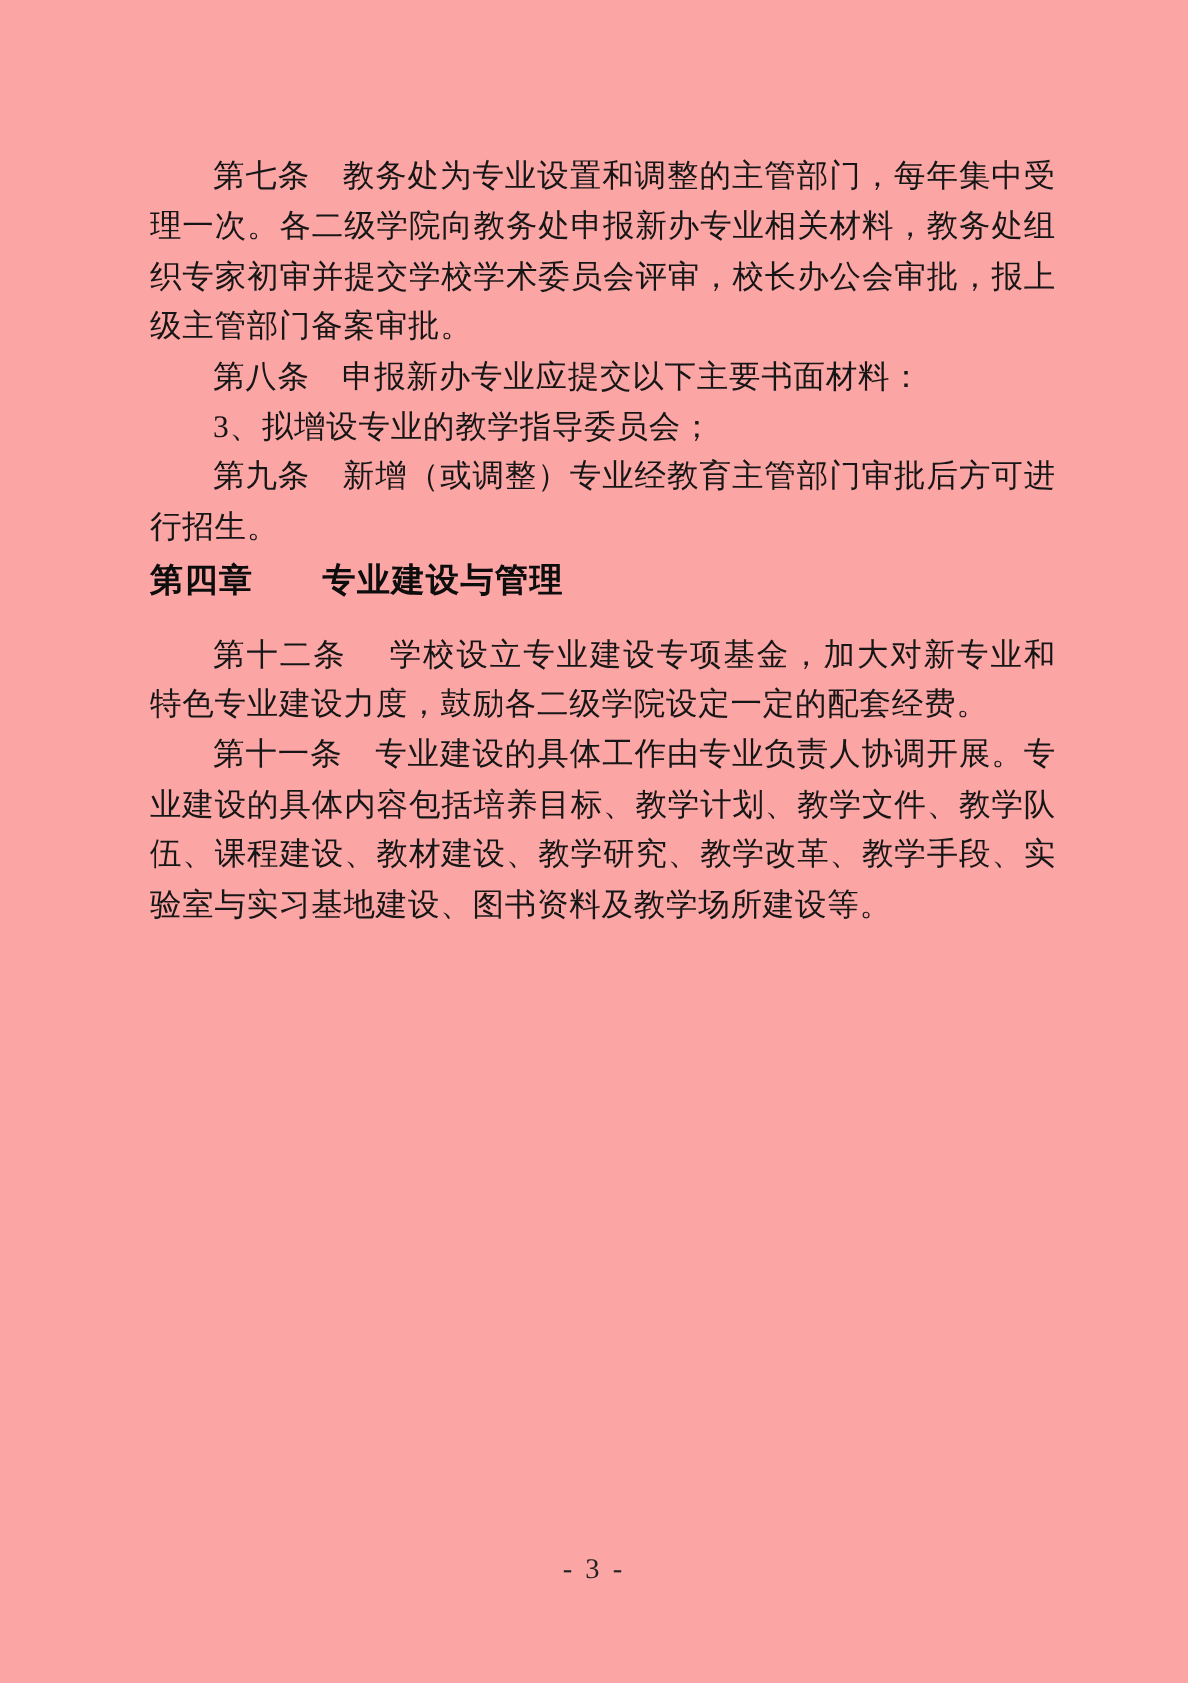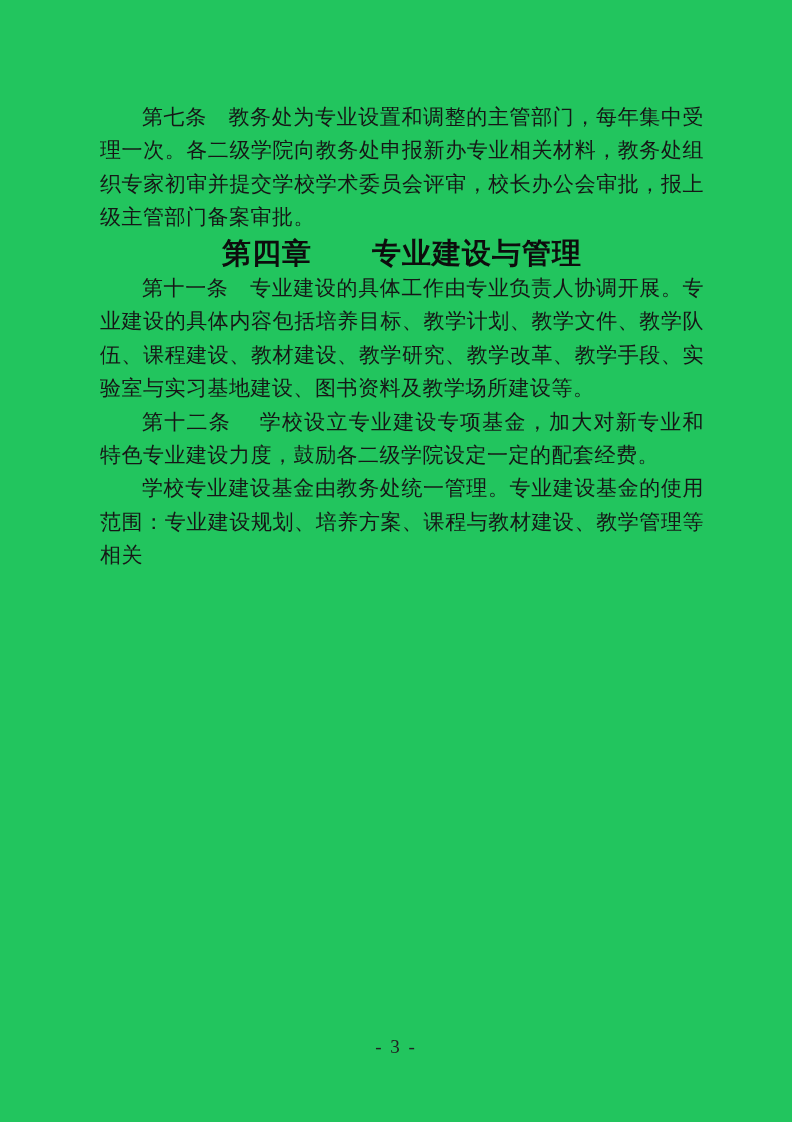--- a/index.html
+++ b/index.html
@@ -4,46 +4,45 @@
 <style>
   html, body {
     margin: 0;
     padding: 0;
     background: #ffffff;
   }
   .page {
     position: relative;
     width: 792px;
     height: 1122px;
-    background: #22c55e;
+    background: #fca5a5;
     color: #161616;
     font-family: "Liberation Serif", "DejaVu Serif", serif;
     overflow: hidden;
   }
   .content {
     position: absolute;
     top: 101px;
     left: 100px;
     width: 604px;
     font-size: 21px;
     line-height: 33.4px;
     text-align: justify;
     text-justify: inter-ideograph;
     letter-spacing: 0.5px;
   }
   .para {
     margin: 0;
     text-indent: 2em;
   }
   .chapter-heading {
-    margin: 2px 0 2px 0;
+    margin: 2px 0 16px 0;
     text-indent: 0;
-    text-align: center;
     font-weight: bold;
-    font-size: 29px;
+    font-size: 22px;
     letter-spacing: 1px;
     font-family: "Liberation Sans", "DejaVu Sans", sans-serif;
     color: #0d0d0d;
   }
   .footer {
     position: absolute;
     top: 1036px;
     left: 0;
     width: 100%;
     text-align: center;
@@ -51,19 +50,21 @@
     letter-spacing: 2px;
     color: #222222;
   }
 </style>
 </head>
 <body>
 
 <div class="page">
   <div class="content">
     <p class="para">第七条　教务处为专业设置和调整的主管部门，每年集中受理一次。各二级学院向教务处申报新办专业相关材料，教务处组织专家初审并提交学校学术委员会评审，校长办公会审批，报上级主管部门备案审批。</p>
+    <p class="para">第八条　申报新办专业应提交以下主要书面材料：</p>
+    <p class="para">3、拟增设专业的教学指导委员会；</p>
+    <p class="para">第九条　新增（或调整）专业经教育主管部门审批后方可进行招生。</p>
     <p class="chapter-heading">第四章　　专业建设与管理</p>
+    <p class="para">第十二条　 学校设立专业建设专项基金，加大对新专业和特色专业建设力度，鼓励各二级学院设定一定的配套经费。</p>
     <p class="para">第十一条　专业建设的具体工作由专业负责人协调开展。专业建设的具体内容包括培养目标、教学计划、教学文件、教学队伍、课程建设、教材建设、教学研究、教学改革、教学手段、实验室与实习基地建设、图书资料及教学场所建设等。</p>
-    <p class="para">第十二条　 学校设立专业建设专项基金，加大对新专业和特色专业建设力度，鼓励各二级学院设定一定的配套经费。</p>
-    <p class="para">学校专业建设基金由教务处统一管理。专业建设基金的使用范围：专业建设规划、培养方案、课程与教材建设、教学管理等相关</p>
   </div>
   <div class="footer">- 3 -</div>
 </div>
 
 </body></html>

